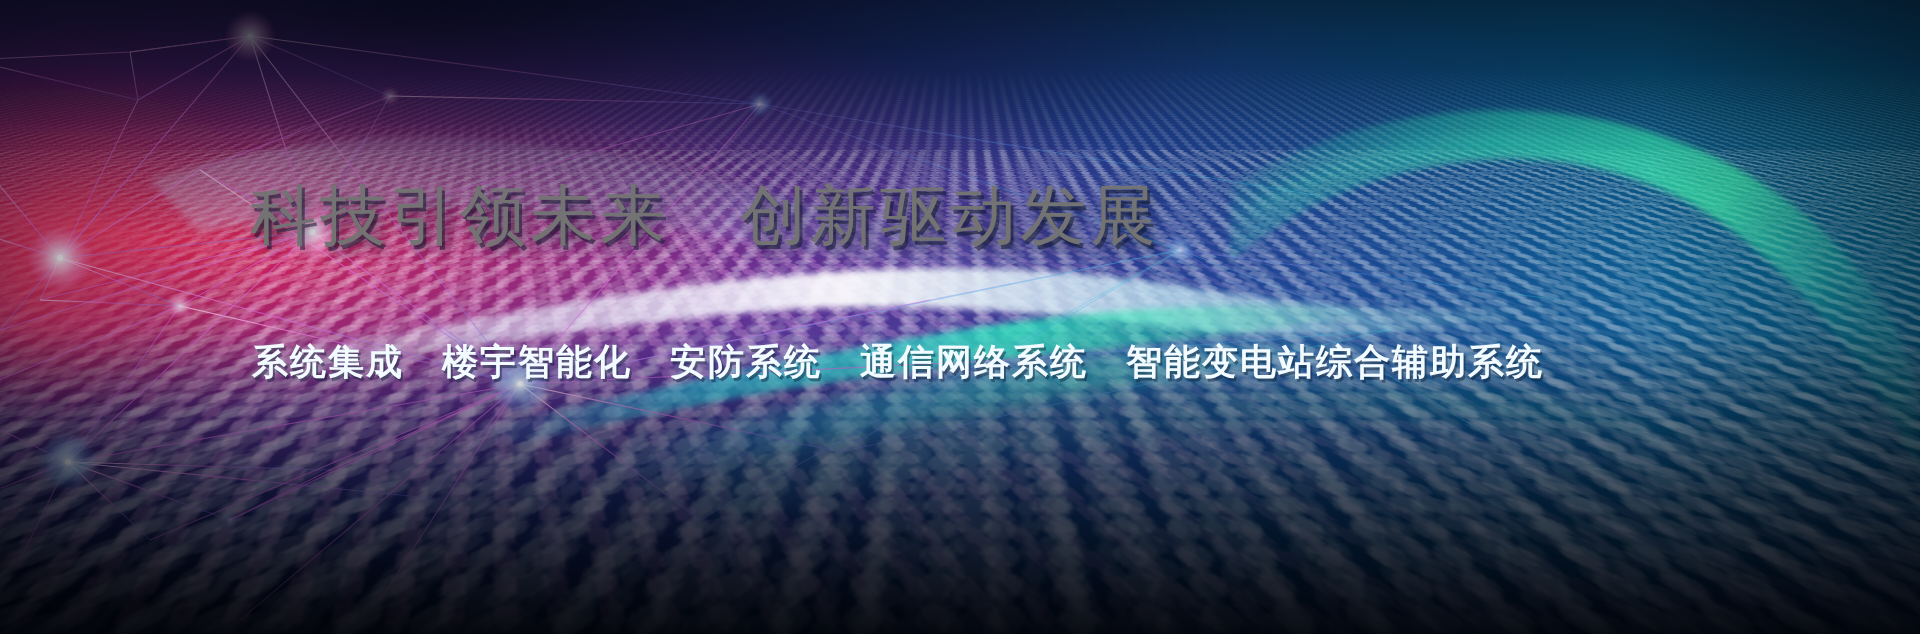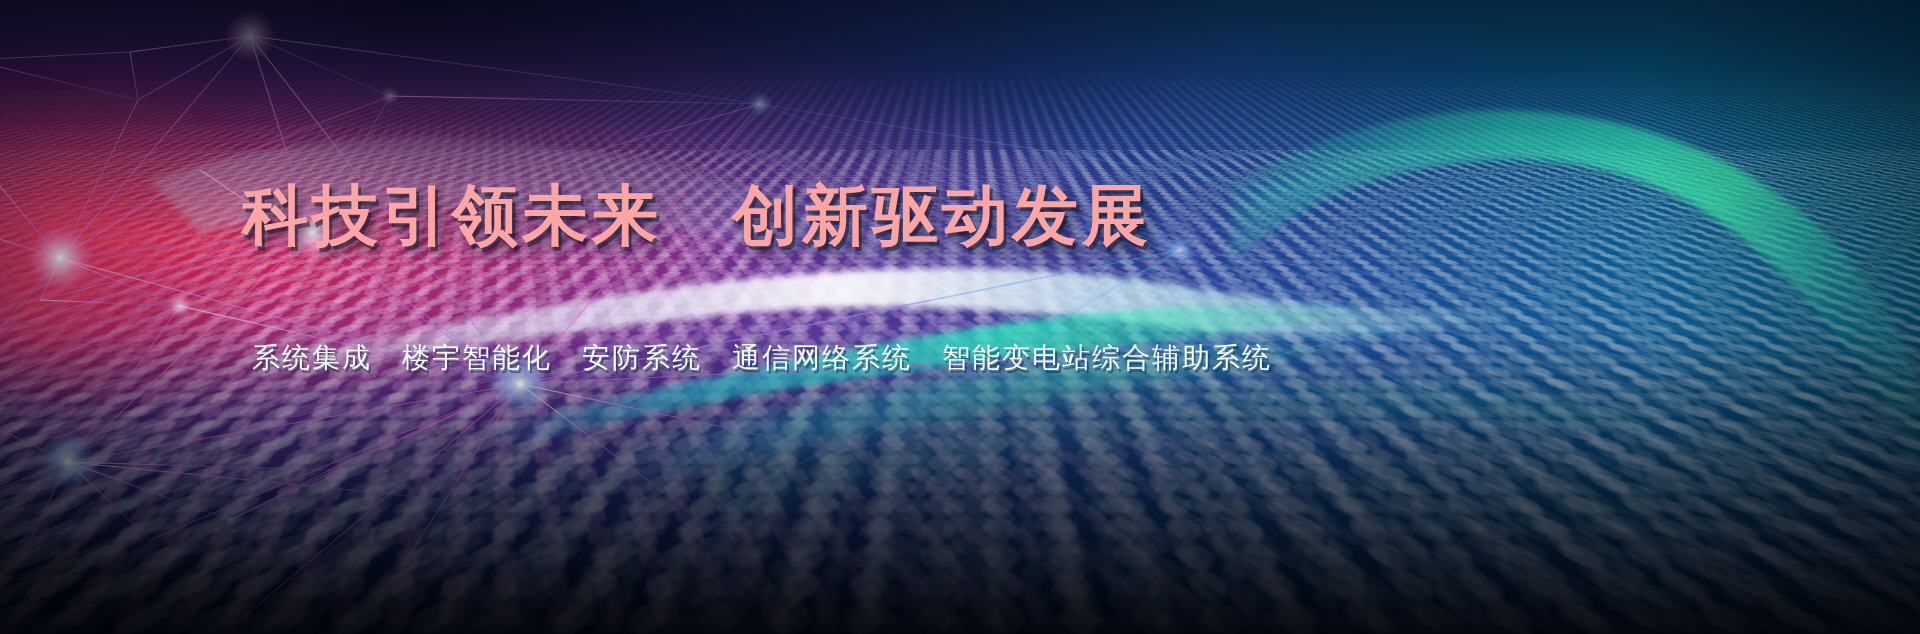--- a/index.html
+++ b/index.html
@@ -75,36 +75,36 @@
 
   
   #copy{
     position:absolute;left:0;top:0;width:1920px;height:634px;
     display:flex;flex-direction:column;
     align-items:flex-start;
     padding-left:250px;
     box-sizing:border-box;
   }
   #headline{
-    position:absolute;left:242px;top:182px;
+    position:absolute;left:250px;top:182px;
     font-size:66px;
-    font-weight:700;
+    font-weight:400;
     line-height:1;
-    color:#fca5a5;
+    color:#737373;
     letter-spacing:4px;
     white-space:pre;
     text-shadow:
        3px 4px 0 rgba(18,26,48,.55),
        6px 8px 14px rgba(4,10,26,.55),
        0 0 26px rgba(150,210,255,.18);
   }
   #subhead{
     position:absolute;left:252px;top:344px;
-    font-size:28px;
-    font-weight:400;
+    font-size:36px;
+    font-weight:700;
     line-height:1;
     color:#f2fbff;
     letter-spacing:2px;
     white-space:pre;
     text-shadow:
        2px 3px 0 rgba(14,30,52,.45),
        0 0 14px rgba(170,230,255,.30);
   }
 </style>
 </head>

